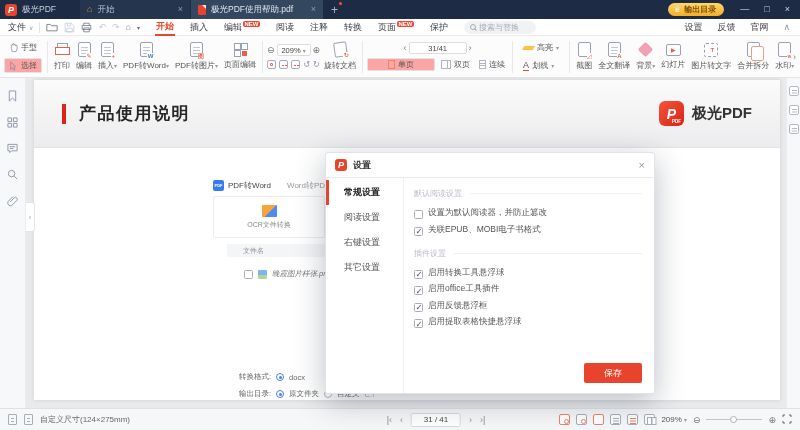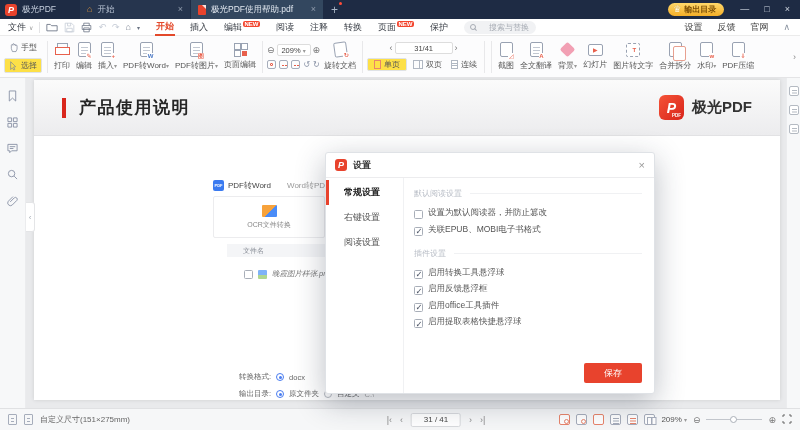--- a/index.html
+++ b/index.html
@@ -32,33 +32,33 @@
            display:flex;align-items:center;font-size:9px;color:#3a3f47;z-index:9;padding-left:8px;}
   .filemenu{display:flex;align-items:center;gap:3px;}
   .msep{width:1px;height:11px;background:#e4e4e6;margin:0 6px;}
   .qicons{display:flex;align-items:center;gap:6px;color:#6b7484;}
   .qicons .dis{color:#c6ccd6;}
   .qicons svg{display:block;}
   .mtabs{display:flex;align-items:center;margin-left:8px;}
   .mtab{margin:0 7px;padding:2px 1px 1px;position:relative;white-space:nowrap;}
   .mtab.active{color:#e3492b;font-weight:bold;border-bottom:2px solid #e3492b;}
   .new{background:#f3452e;color:#fff;font-size:6px;font-weight:bold;border-radius:2px;padding:0 1.5px;position:relative;top:-4px;margin-left:1px;}
-  .search{width:72px;height:13px;border-radius:7px;background:#f1f2f4;color:#a8adb5;font-size:8px;display:flex;align-items:center;gap:13px;padding:0 6px;margin-left:8px;}
+  .search{width:72px;height:13px;border-radius:7px;background:#f1f2f4;color:#a8adb5;font-size:8px;display:flex;align-items:center;gap:3px;padding:0 6px;margin-left:8px;}
   .sglass{width:6px;height:6px;border:1px solid #a8adb5;border-radius:50%;position:relative;flex:none;}
   .sglass::after{content:"";position:absolute;width:3px;height:1px;background:#a8adb5;transform:rotate(45deg);right:-2.5px;bottom:-1px;}
   .mright{margin-left:auto;display:flex;gap:15px;margin-right:10px;color:#444;align-items:center;}
   .mcollapse{color:#8a93a0;}
 
   
   .toolbar{position:absolute;top:36px;left:0;right:0;height:42px;background:#fcfcfd;border-bottom:1px solid #e4e4e6;
            display:flex;align-items:center;padding:0 2px;overflow:hidden;z-index:8;}
   .vsep{width:1px;height:32px;background:#e8e8ea;margin:0 3px;flex:none;}
   .tcol2{display:flex;flex-direction:column;gap:3px;flex:none;margin:0 2px;}
   .trow-sm{display:flex;align-items:center;gap:3px;font-size:8px;color:#555;padding:1px 4px;border:1px solid transparent;border-radius:2px;white-space:nowrap;}
-  .trow-sm.sel{border-color:#dfe2e6;background:#fde047;}
+  .trow-sm.sel{border-color:#dfe2e6;background:#fca5a5;}
   .tbtn{flex:none;display:flex;flex-direction:column;align-items:center;gap:3px;font-size:8px;color:#555;padding:0 3px;white-space:nowrap;}
   .ic{width:13px;height:15px;border:1px solid #99a2b2;border-radius:2px;position:relative;background:#fff;}
   .ic .ac{position:absolute;font-size:6px;font-weight:bold;color:#e8604c;right:-2px;bottom:-3px;background:#fff;line-height:6px;padding-left:.5px;}
   .ic .ac.blue{color:#4a77c4;}
   .ic .bar{position:absolute;left:2px;right:2px;height:1px;background:#c2c8d2;top:4px;box-shadow:0 3px 0 #c2c8d2,0 6px 0 #c2c8d2;}
   .icprint{width:14px;height:14px;position:relative;}
   .icprint::before{content:"";position:absolute;left:2px;top:0;width:9px;height:4px;border:1px solid #99a2b2;border-bottom:none;}
   .icprint::after{content:"";position:absolute;left:0;top:4px;width:13px;height:6px;border:1px solid #e8604c;background:#fff;}
   .icgrid{width:13px;height:13px;position:relative;}
   .icgrid::before{content:"";position:absolute;width:5px;height:5px;border:1px solid #99a2b2;left:0;top:0;box-shadow:7px 0 0 -1px #fff,7px 0 #99a2b2,0 7px 0 -1px #fff,0 7px #99a2b2;}
@@ -85,21 +85,21 @@
            display:flex;flex-direction:column;align-items:center;padding-top:12px;gap:15px;z-index:3;}
   .sidebar svg{display:block;}
   .rightstrip{position:absolute;right:0;top:78px;bottom:22px;width:14px;background:#f7f8f9;border-left:1px solid #ebecee;
               display:flex;flex-direction:column;align-items:center;padding-top:8px;gap:9px;z-index:3;}
   .ssq{width:10px;height:10px;border:1px solid #b4bac2;border-radius:2px;position:relative;background:#fff;}
   .ssq::after{content:"";position:absolute;left:2px;top:2.5px;width:5px;height:1px;background:#b4bac2;box-shadow:0 2.5px 0 #b4bac2;}
   .lhandle{position:absolute;left:26px;top:202px;width:9px;height:30px;background:#fff;border:1px solid #e4e5e7;border-left:none;
            border-radius:0 3px 3px 0;display:flex;align-items:center;justify-content:center;color:#a7adb6;font-size:8px;z-index:4;}
 
   .page{position:absolute;left:34px;top:80px;width:746px;height:320px;background:#fff;box-shadow:0 0 4px rgba(0,0,0,.12);z-index:2;}
-  .phead{height:56px;background:linear-gradient(180deg,#fbfbfb,#ececee);border-bottom:1px solid #e2e2e4;display:flex;align-items:center;padding:0 28px;}
+  .phead{height:68px;background:linear-gradient(180deg,#fbfbfb,#ececee);border-bottom:1px solid #e2e2e4;display:flex;align-items:center;padding:0 28px;}
   .redbar{width:4px;height:20px;background:#d9261c;margin-right:13px;flex:none;}
   .ptitle{font-size:17px;font-weight:bold;color:#262626;letter-spacing:1.5px;}
   .brand{margin-left:auto;display:flex;align-items:center;gap:8px;}
   .brand-logo{width:25px;height:25px;border-radius:6px;background:linear-gradient(135deg,#f55438,#d8231a);color:#fff;position:relative;
               display:flex;align-items:center;justify-content:center;font-weight:bold;font-size:14px;font-style:italic;}
   .brand-sub{position:absolute;bottom:2px;right:3px;font-size:4.5px;font-style:normal;font-weight:bold;}
   .brand-name{font-size:15px;font-weight:bold;color:#333;}
 
   .ptabs{position:absolute;left:179px;top:100px;display:flex;gap:16px;align-items:center;font-size:8px;color:#444;}
   .pdfchip{width:11px;height:11px;background:#3a7af0;border-radius:2px;color:#fff;font-size:4px;font-weight:bold;display:flex;align-items:center;justify-content:center;}
@@ -318,35 +318,47 @@
       <span class="lbl">旋转文档</span>
     </div>
     <div class="vsep"></div>
     <div class="zcol">
       <div class="zrow">
         <span>‹</span>
         <span class="pbox">31/41</span>
         <span>›</span>
       </div>
       <div class="zmini">
-        <div class="trow-sm sel" style="padding:0 6px">
+        <div class="trow-sm sel" style="padding:0 20px">
           <span class="pg or"></span>
             <span>单页</span>
         </div>
         <div class="trow-sm" style="padding:0 2px">
           <span class="pg two"></span>
             <span>双页</span>
         </div>
         <div class="trow-sm" style="padding:0 2px">
           <span class="pg lines"></span>
             <span>连续</span>
         </div>
       </div>
     </div>
     <div class="vsep"></div>
+    <div class="tcol2">
+      <div class="trow-sm">
+        <span class="pen"></span>
+        <span>高亮</span>
+        <span class="tinycar">▾</span>
+      </div>
+      <div class="trow-sm">
+        <span class="ua">A</span>
+        <span>划线</span>
+        <span class="tinycar">▾</span>
+      </div>
+    </div>
     <div class="vsep"></div>
     <div class="tbtn">
       <span class="ic">
           <span class="ac">◿</span>
         </span>
       <span class="lbl">截图</span>
     </div>
     <div class="tbtn">
       <span class="ic">
           <span class="bar"></span>
@@ -474,21 +486,21 @@
       <span>自定义</span>
       <span style="color:#aaa">C:\</span>
     </div>
   </div>
 
   <span class="fball"></span>
 
   <div class="statusbar">
     <span class="sic"></span>
     <span class="sic"></span>
-    <span>自定义尺寸(151×275mm)</span>
+    <span>自定义尺寸(124×275mm)</span>
     <div class="snav">
       <span>|‹</span>
       <span>‹</span>
       <span class="pgbox">31 / 41</span>
       <span>›</span>
       <span>›|</span>
     </div>
     <div class="sright">
       <span class="vic red dot"></span>
       <span class="vic dot"></span>
@@ -513,22 +525,23 @@
 
   <div class="dialog">
     <div class="dhead">
       <span class="tb-logo" style="margin:0">P</span>
       <span class="dtitle">设置</span>
       <span class="dclose">×</span>
     </div>
     <div class="dbody">
       <div class="dmenu">
         <div class="dmi active">常规设置</div>
+        <div class="dmi">阅读设置</div>
         <div class="dmi">右键设置</div>
-        <div class="dmi">阅读设置</div>
+        <div class="dmi">其它设置</div>
       </div>
       <div class="dcontent">
         <div class="dsec">
           <span>默认阅读设置</span>
             <span class="ln"></span>
         </div>
         <div class="ditem">
           <span class="cb"></span>
           <span>设置为默认阅读器，并防止篡改</span>
         </div>
@@ -539,25 +552,25 @@
         <div class="dsec" style="margin-top:12px">
           <span>插件设置</span>
             <span class="ln"></span>
         </div>
         <div class="ditem">
           <span class="cb on"></span>
           <span>启用转换工具悬浮球</span>
         </div>
         <div class="ditem">
           <span class="cb on"></span>
-          <span>启用反馈悬浮框</span>
+          <span>启用office工具插件</span>
         </div>
         <div class="ditem">
           <span class="cb on"></span>
-          <span>启用office工具插件</span>
+          <span>启用反馈悬浮框</span>
         </div>
         <div class="ditem">
           <span class="cb on"></span>
           <span>启用提取表格快捷悬浮球</span>
         </div>
         <button class="dsave">保存</button>
       </div>
     </div>
   </div>
 

